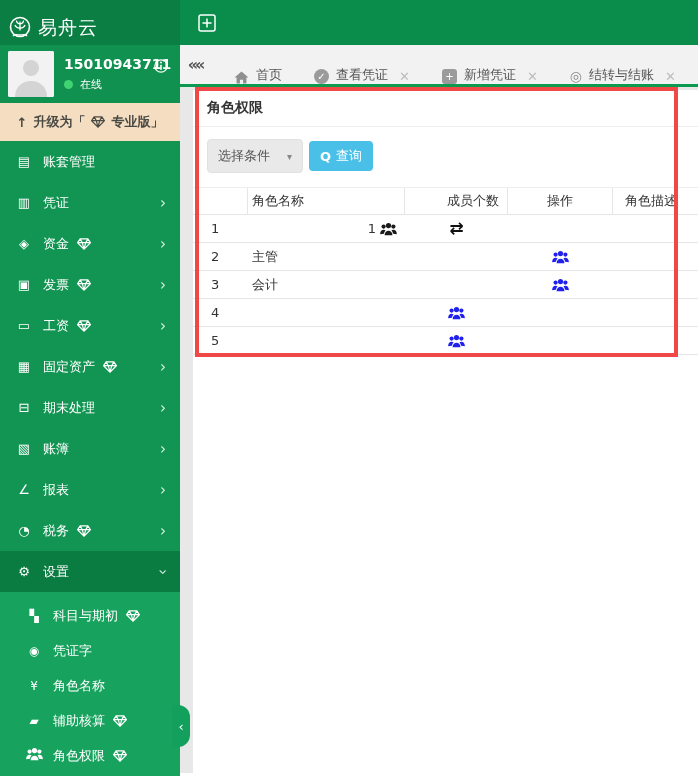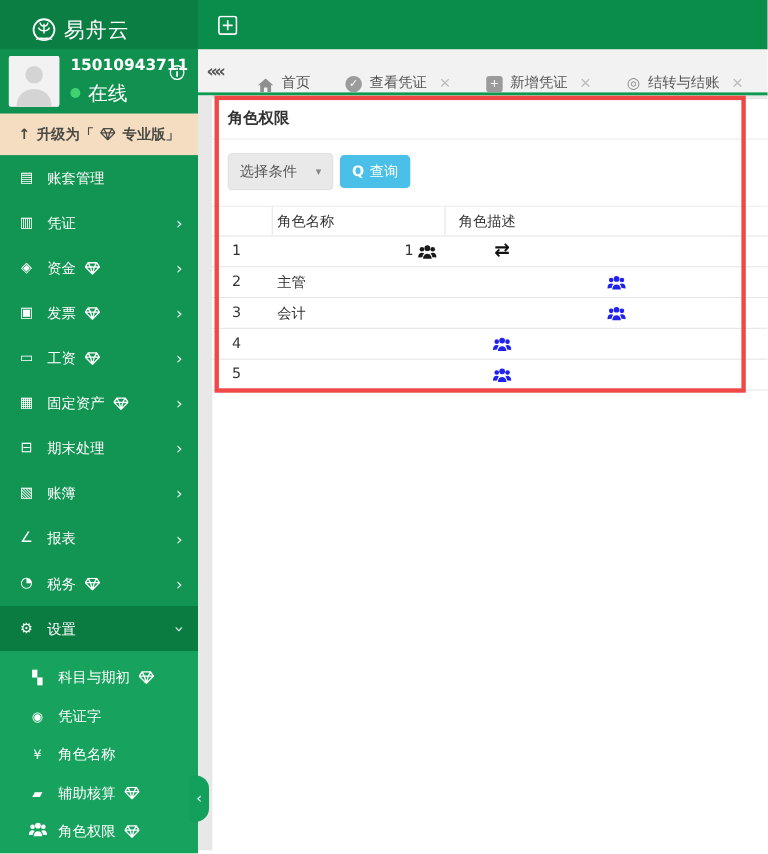--- a/index.html
+++ b/index.html
@@ -2,33 +2,33 @@
 <html><head>
 <meta charset="utf-8">
 <style>
   * { box-sizing: border-box; margin: 0; padding: 0; }
   html,body { width:698px; height:776px; }
   body { font-family:"DejaVu Sans","Liberation Sans",sans-serif; font-size:13px; color:#333; }
   .app { position:relative; width:698px; height:776px; overflow:hidden; background:#fff; }
 
   
   .topbar { position:absolute; top:0; left:0; width:698px; height:45px; background:#0a8c4b; display:flex; }
-  .logo-area { width:180px; height:55px; background:#0b7e44; display:flex; align-items:center; padding-left:28px; gap:6px;text-align:center; }
+  .logo-area { width:180px; height:55px; background:#0b7e44; display:flex; align-items:center; padding-left:8px; gap:6px;text-align:center; }
   .logo-text { color:#fff; font-size:19px; letter-spacing:1px; }
   .topbar-right { flex:1; display:flex; align-items:center; padding-left:18px; }
 
   
   .sidebar { position:absolute; top:45px; left:0; width:180px; height:731px; background:#129553; display:flex; flex-direction:column; z-index:5; }
   .user-panel { height:58px; background:#10914f; display:flex; padding:6px 8px; gap:10px; position:relative; }
   .avatar { width:46px; height:46px; background:#f5f5f5; border-radius:2px; overflow:hidden; flex:none; }
   .user-info { display:flex; flex-direction:column; justify-content:center; gap:5px; }
   .phone { color:#fff; font-weight:bold; font-size:14px; }
   .status-row { display:flex; align-items:center; gap:7px; }
   .dot { width:9px; height:9px; border-radius:50%; background:#41d371; }
-  .status-text { color:#fff; font-size:18px; }
+  .status-text { color:#fff; font-size:11px; }
   .info-icon { position:absolute; right:12px; top:14px; color:#fff; }
 
   .upgrade { height:38px; background:#f5ddc1; display:flex; align-items:center; justify-content:center; gap:6px; color:#4a4a45; font-weight:bold; font-size:13px; cursor:pointer; }
   .upgrade .gem-svg { stroke:#4a4a45; }
 
   .nav { display:flex; flex-direction:column; }
   .nav-item { height:41px; display:flex; align-items:center; padding:0 14px; color:#fff; font-size:13px; cursor:pointer; }
   .nav-item.selected { background:#0a7c42; }
   .nav-icon { width:20px; margin-right:9px; text-align:center; font-size:13px; flex:none; }
   .nav-label { flex:none; }
@@ -337,20 +337,22 @@
           <button class="search-btn">
             <span class="mag">Q</span>
             <span>查询</span>
           </button>
         </div>
 
         <div class="table">
           <div class="trow head">
             <div class="c-idx"></div>
             <div class="c-name">角色名称</div>
+            <div class="c-mem">成员个数</div>
+            <div class="c-op">操作</div>
             <div class="c-desc">角色描述</div>
           </div>
 
           <div class="trow">
             <div class="c-idx">1</div>
             <div class="c-mem">
               <span>1</span>
               <svg class="users-svg users-black">
                   <use href="#i-users"></use>
                 </svg>

